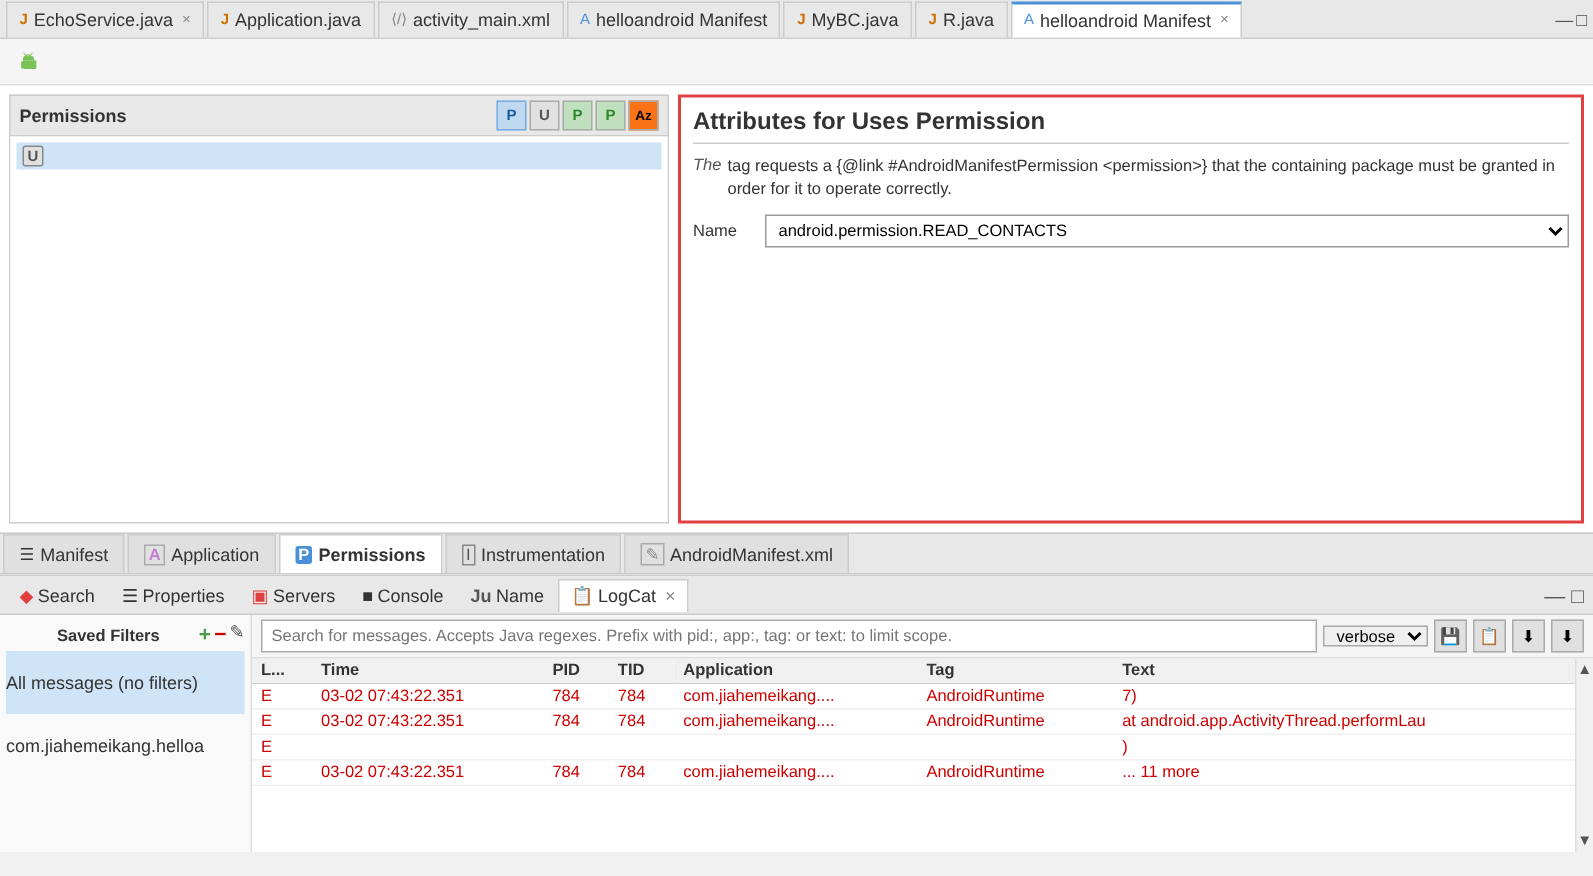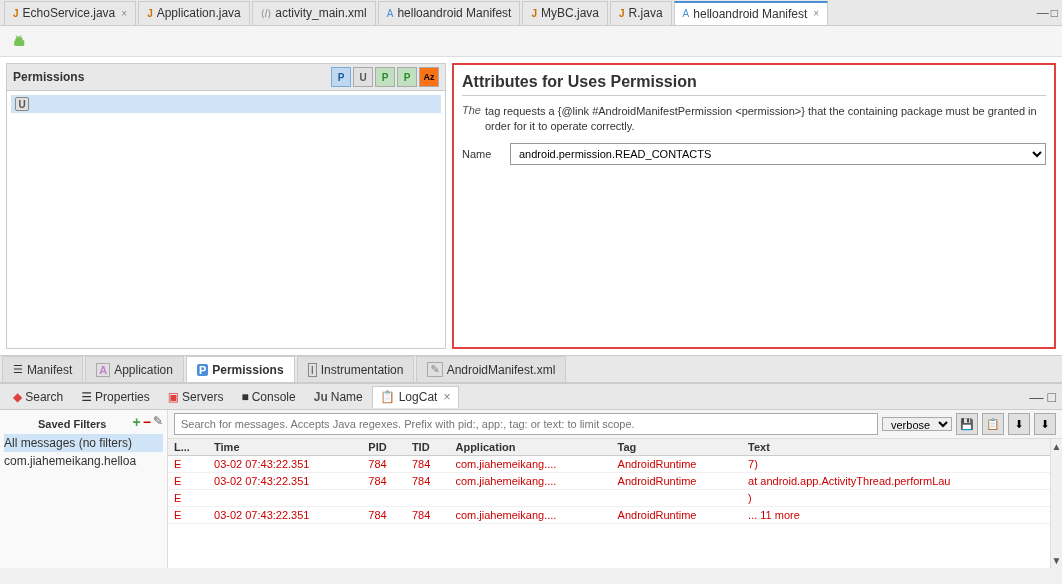--- a/index.html
+++ b/index.html
@@ -334,21 +334,21 @@
       gap: 2px;
     }
     .filter-action-btn {
       cursor: pointer;
       font-size: 14px;
       color: #555;
     }
     .filter-item {
       font-size: 11px;
       color: #333;
-      padding: 2px 0;
+      padding: 14px 0;
       cursor: pointer;
     }
     .filter-item.selected {
       background: #d0e4f7;
     }
 
     .logcat-main {
       flex: 1;
       display: flex;
       flex-direction: column;

